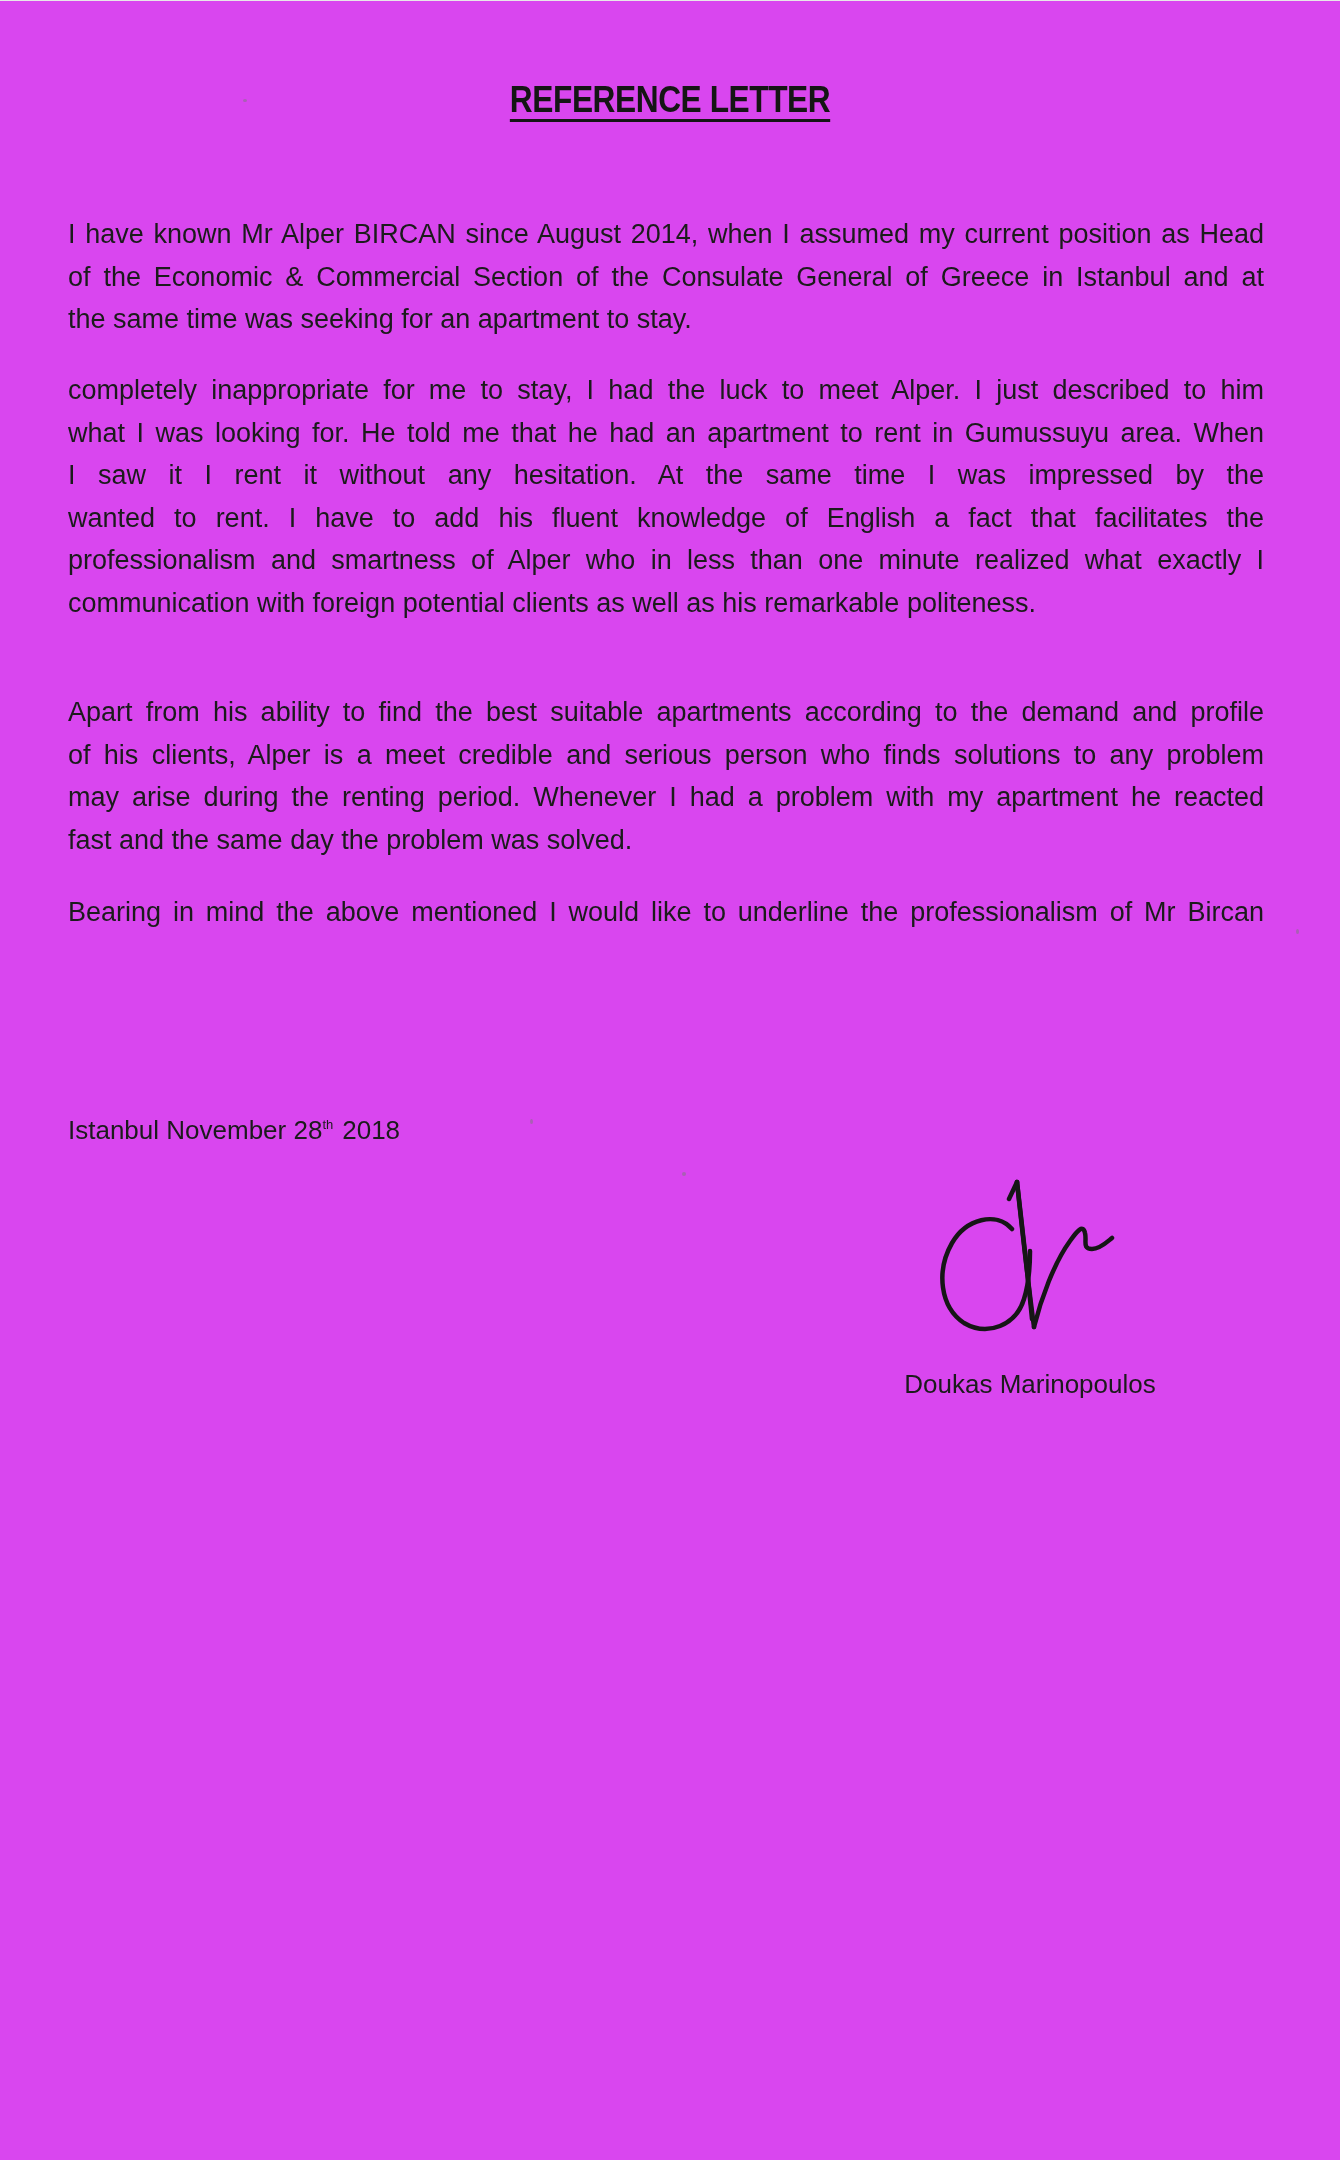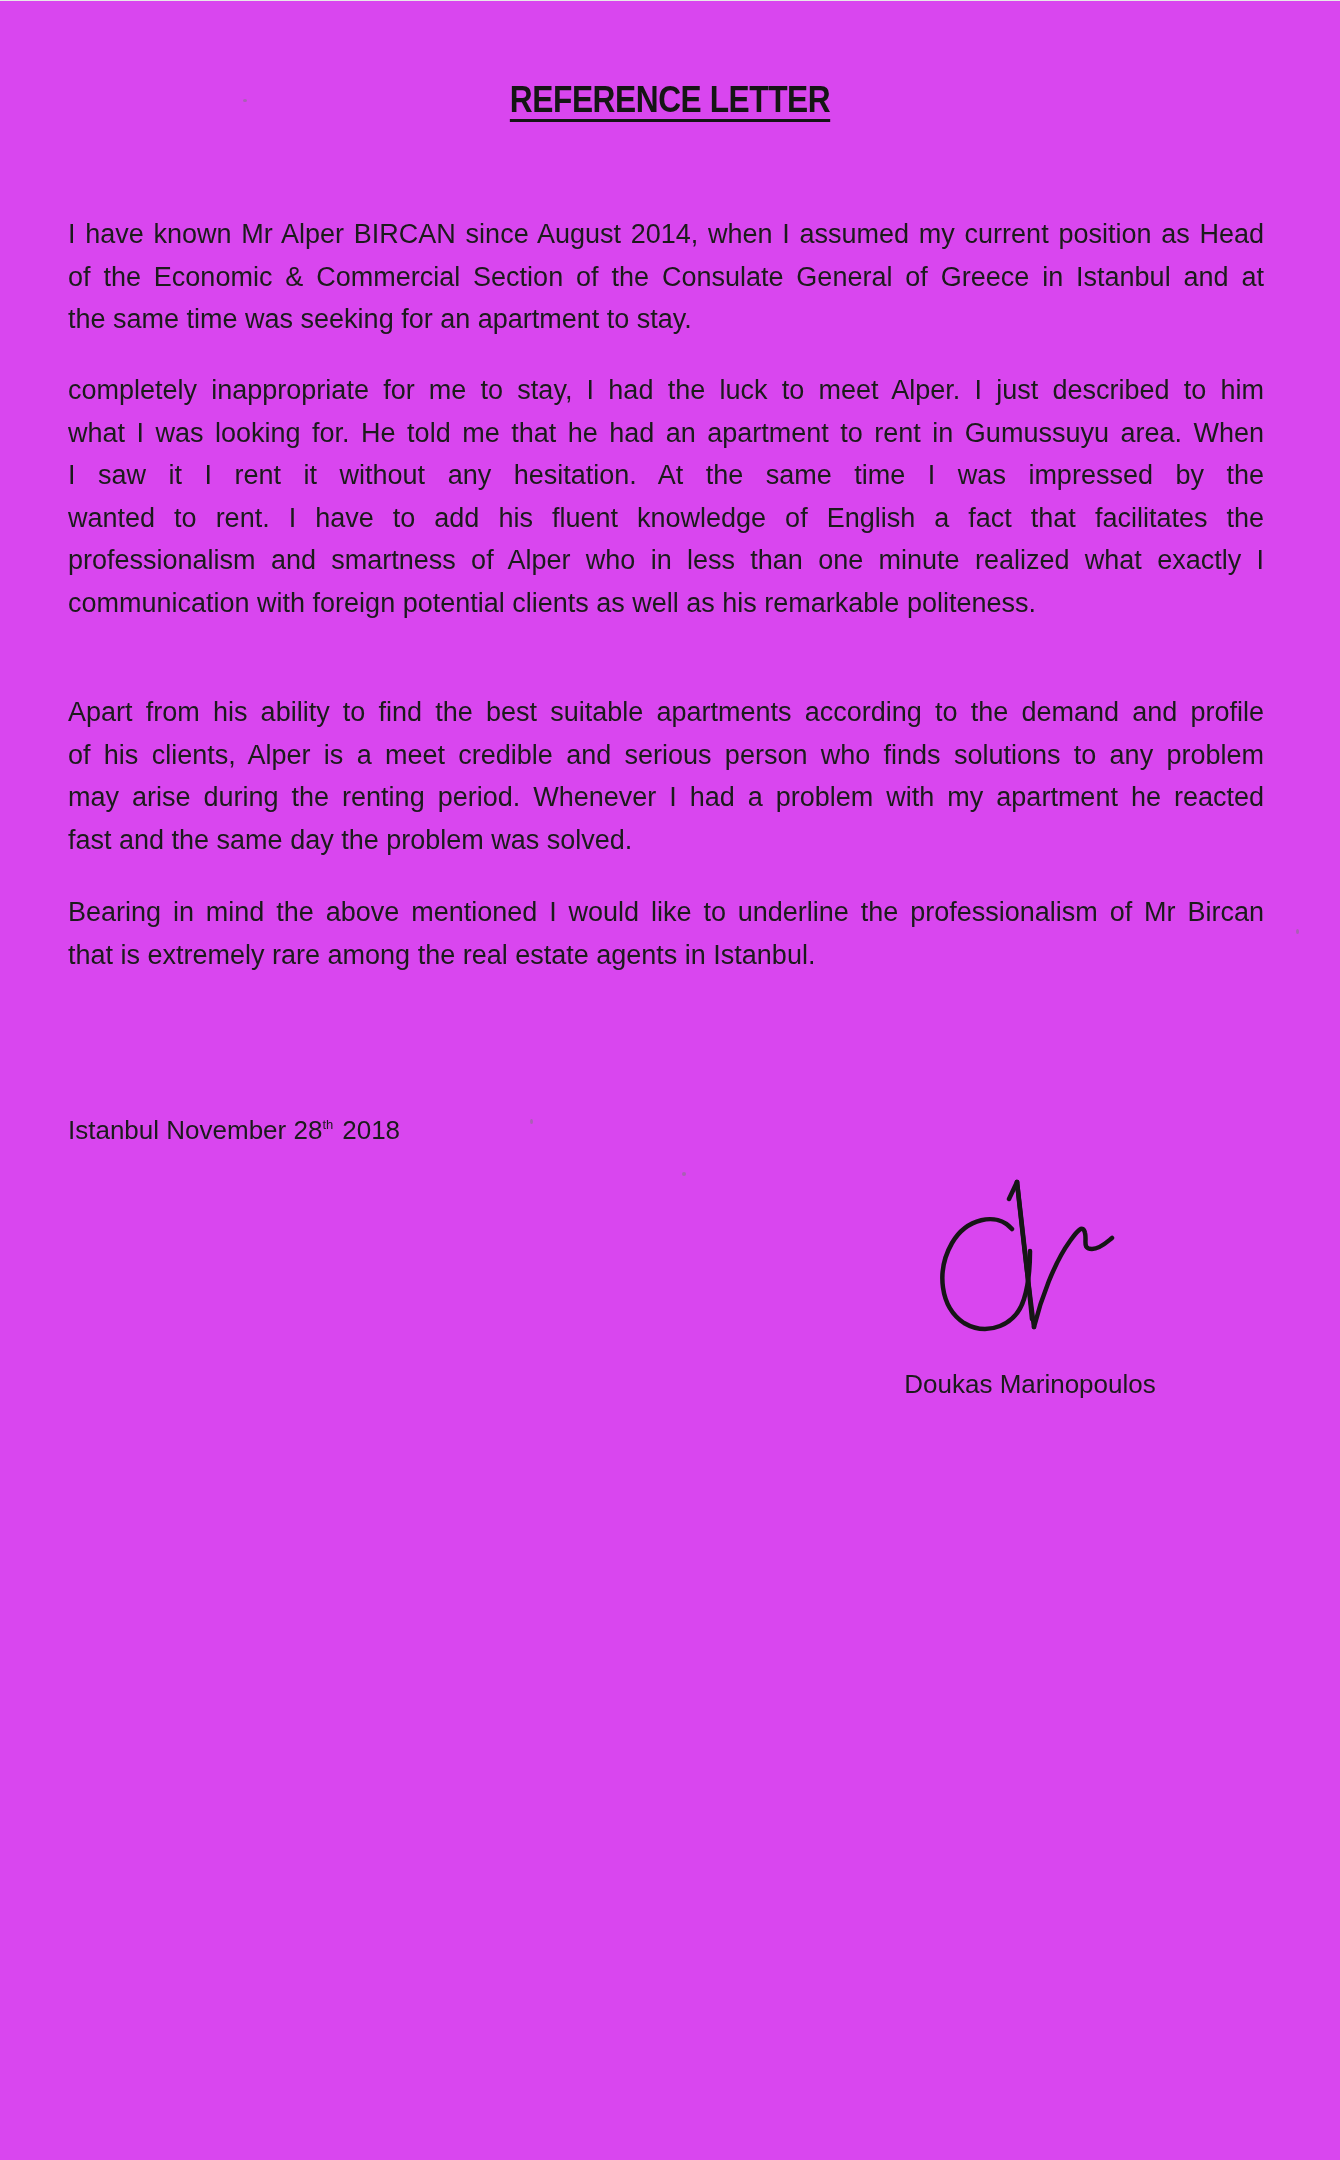--- a/index.html
+++ b/index.html
@@ -98,21 +98,20 @@
 
   <div class="para p3">
     <div class="line">Apart from his ability to find the best suitable apartments according to the demand and profile</div>
     <div class="line">of his clients, Alper is a meet credible and serious person who finds solutions to any problem</div>
     <div class="line">may arise during the renting period. Whenever I had a problem with my apartment he reacted</div>
     <div class="line last">fast and the same day the problem was solved.</div>
   </div>
 
   <div class="para p4">
     <div class="line">Bearing in mind the above mentioned I would like to underline the professionalism of Mr Bircan</div>
-    <div class="line last">that is extremely rare among the real estate agents in Istanbul.</div>
   </div>
 
   <div class="dateline"><span>Istanbul November 28</span><sup>th</sup><span class="year">2018</span></div>
 
   <svg class="signature-svg" width="200" height="175" viewBox="0 0 200 175" fill="none" stroke="#161616" stroke-width="4.5" stroke-linecap="round" stroke-linejoin="round">
     <path d="M 82,62 C 66,44 36,52 22,76 C 6,104 10,140 34,156 C 58,170 86,158 94,132 C 99,116 100,98 100,84"></path>
     <path d="M 102,152 C 98,110 92,58 87,15"></path>
     <path d="M 87,15 L 79,32"></path>
     <path d="M 87,15 C 92,62 99,122 104,160"></path>
     <path d="M 104,160 C 111,132 124,96 140,74 C 147,64 153,57 155,66 C 157,74 152,82 162,82 C 170,82 177,75 182,71"></path>

